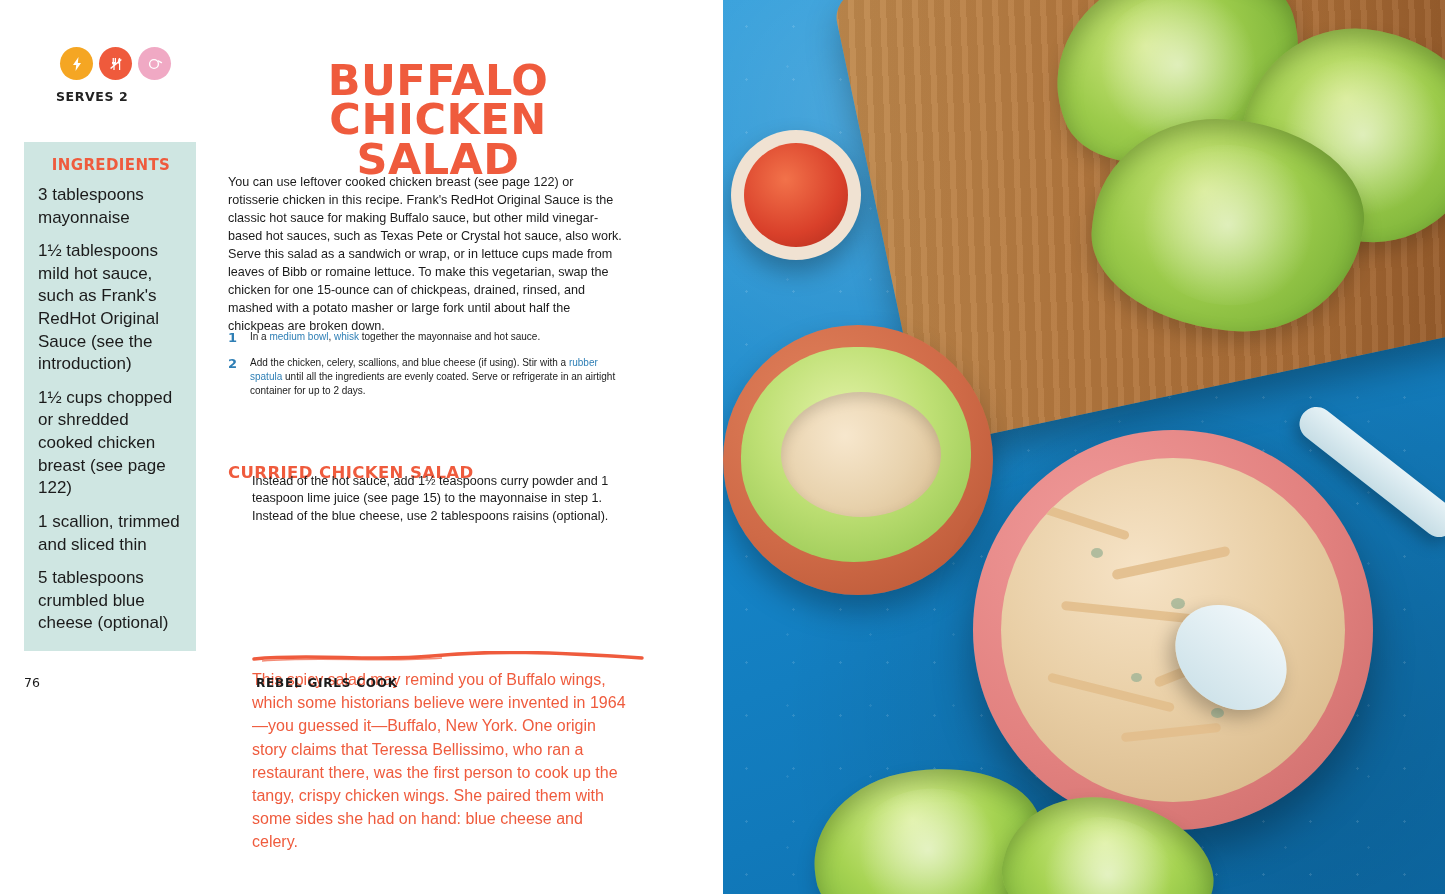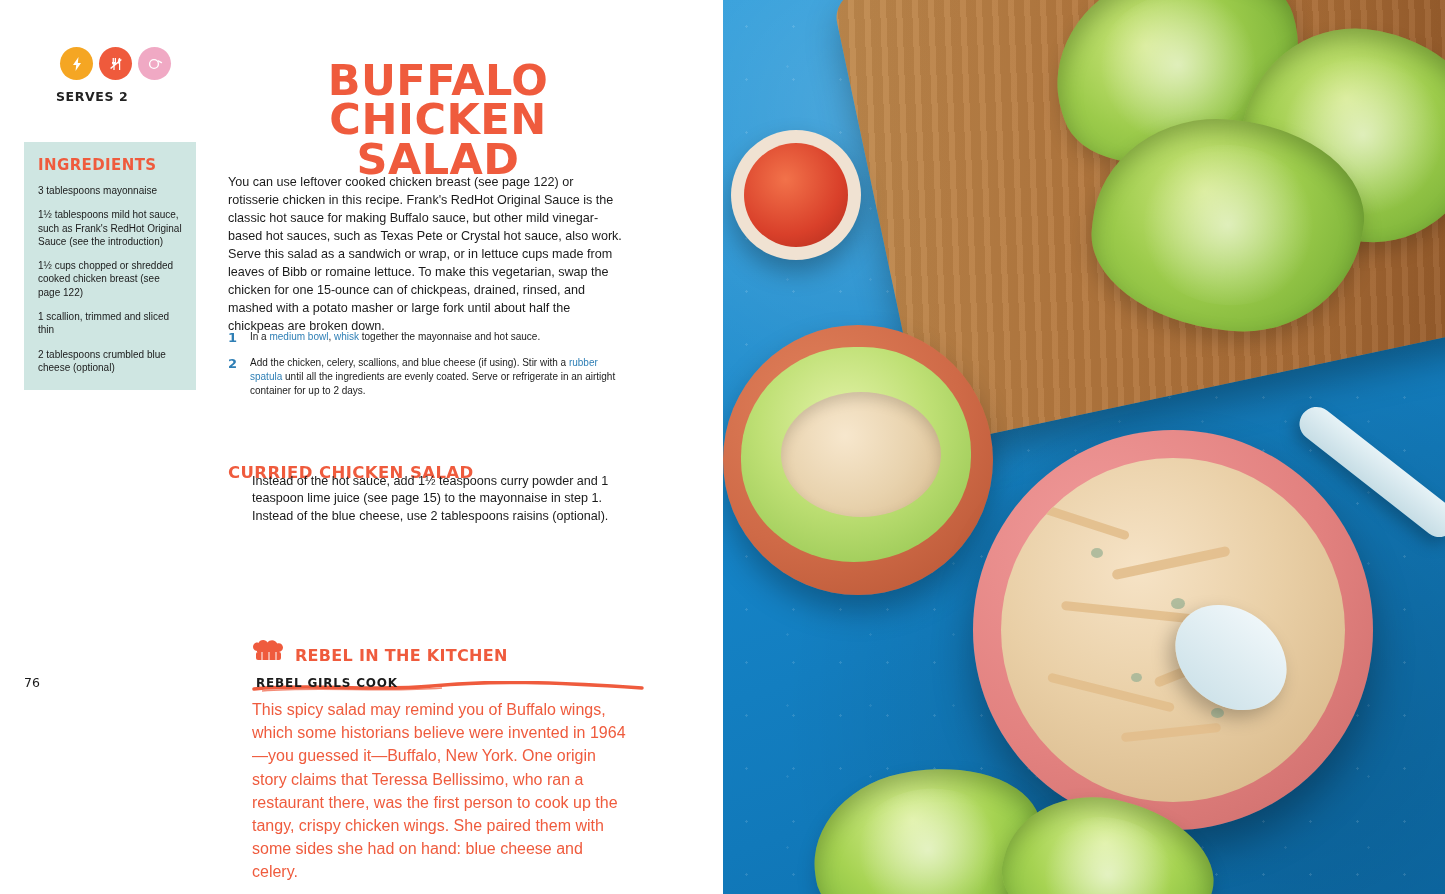--- a/index.html
+++ b/index.html
@@ -78,27 +78,28 @@
     padding: 14px 12px 16px 14px;
   }
   .ingredients h3 {
     margin: 0 0 10px 0;
     color: #ef5b3d;
     font-size: 15px;
     letter-spacing: 0.4px;
     font-family: "DejaVu Sans", sans-serif;
     font-weight: 700;
     text-transform: uppercase;
+    text-align: center;
   }
   .ingredients ul {
     list-style: none;
     margin: 0; padding: 0;
   }
   .ingredients li {
-    font-size: 10px;
+    font-size: 17px;
     line-height: 1.33;
     color: #1b1b1b;
     margin-bottom: 11px;
   }
   .ingredients li:last-child { margin-bottom: 0; }
   
   .intro {
     position: absolute;
     left: 228px;
     top: 160px;
@@ -395,21 +396,21 @@
       <span class="line2">Salad</span>
     </h1>
 
     <div class="ingredients">
       <h3>INGREDIENTS</h3>
       <ul>
         <li>3 tablespoons mayonnaise</li>
         <li>1½ tablespoons mild hot sauce, such as Frank's RedHot Original Sauce (see the introduction)</li>
         <li>1½ cups chopped or shredded cooked chicken breast (see page 122)</li>
         <li>1 scallion, trimmed and sliced thin</li>
-        <li>2 tablespoons crumbled blue cheese (optional)</li>
+        <li>5 tablespoons crumbled blue cheese (optional)</li>
       </ul>
     </div>
 
     <p class="intro">You can use leftover cooked chicken breast (see page 122) or rotisserie chicken in this recipe. Frank's RedHot Original Sauce is the classic hot sauce for making Buffalo sauce, but other mild vinegar-based hot sauces, such as Texas Pete or Crystal hot sauce, also work. Serve this salad as a sandwich or wrap, or in lettuce cups made from leaves of Bibb or romaine lettuce. To make this vegetarian, swap the chicken for one 15-ounce can of chickpeas, drained, rinsed, and mashed with a potato masher or large fork until about half the chickpeas are broken down.</p>
 
     <div class="steps">
       <div class="step">
         <div class="step-num">1</div>
         <div class="step-text">
           <span>In a </span><span class="tool">medium bowl</span><span>, </span><span class="tool">whisk</span><span> together the mayonnaise and hot sauce.</span>
@@ -420,32 +421,20 @@
         <div class="step-text">
           <span>Add the chicken, celery, scallions, and blue cheese (if using). Stir with a </span><span class="tool">rubber spatula</span><span> until all the ingredients are evenly coated. Serve or refrigerate in an airtight container for up to 2 days.</span>
         </div>
       </div>
     </div>
 
     <h2 class="variation-title">CURRIED CHICKEN SALAD</h2>
     <p class="variation-body">Instead of the hot sauce, add 1½ teaspoons curry powder and 1 teaspoon lime juice (see page 15) to the mayonnaise in step 1. Instead of the blue cheese, use 2 tablespoons raisins (optional).</p>
 
     <div class="rebel">
-      <div class="rebel-head">
-        <span>
-          <svg width="34" height="26" viewBox="0 0 34 26">
-            <path d="M5 11c-2.2 0-4-1.9-4-4.2S2.8 2.6 5 2.6c.5 0 1 .1 1.4.3C7.2 1.2 9 0 11.1 0c1.9 0 3.6 1 4.5 2.5C16.5 1.2 18.2.3 20.1.3c2.3 0 4.2 1.3 5.1 3.2.5-.2 1-.3 1.6-.3 2.3 0 4.2 2 4.2 4.4S29.1 12 26.8 12H5z" fill="#ef5b3d"></path>
-            <rect x="4" y="12" width="25" height="8" rx="2" fill="#ef5b3d"></rect>
-            <rect x="9" y="12" width="2" height="8" fill="#fff" opacity=".5"></rect>
-            <rect x="16" y="12" width="2" height="8" fill="#fff" opacity=".5"></rect>
-            <rect x="23" y="12" width="2" height="8" fill="#fff" opacity=".5"></rect>
-          </svg>
-        </span>
-        <h4>REBEL IN THE KITCHEN</h4>
-      </div>
       <div class="rebel-rule">
         <svg width="392" height="12" viewBox="0 0 392 12" preserveAspectRatio="none">
           <path d="M2 8 C60 2, 120 11, 180 5 S300 1, 390 7" stroke="#ef5b3d" stroke-width="3.5" fill="none" stroke-linecap="round"></path>
           <path d="M10 10 C70 5, 130 12, 190 7" stroke="#ef5b3d" stroke-width="1.6" fill="none" opacity=".7"></path>
         </svg>
       </div>
       <p class="rebel-body">This spicy salad may remind you of Buffalo wings, which some historians believe were invented in 1964—you guessed it—Buffalo, New York. One origin story claims that Teressa Bellissimo, who ran a restaurant there, was the first person to cook up the tangy, crispy chicken wings. She paired them with some sides she had on hand: blue cheese and celery.</p>
     </div>
 
     <div class="folio">76</div>

